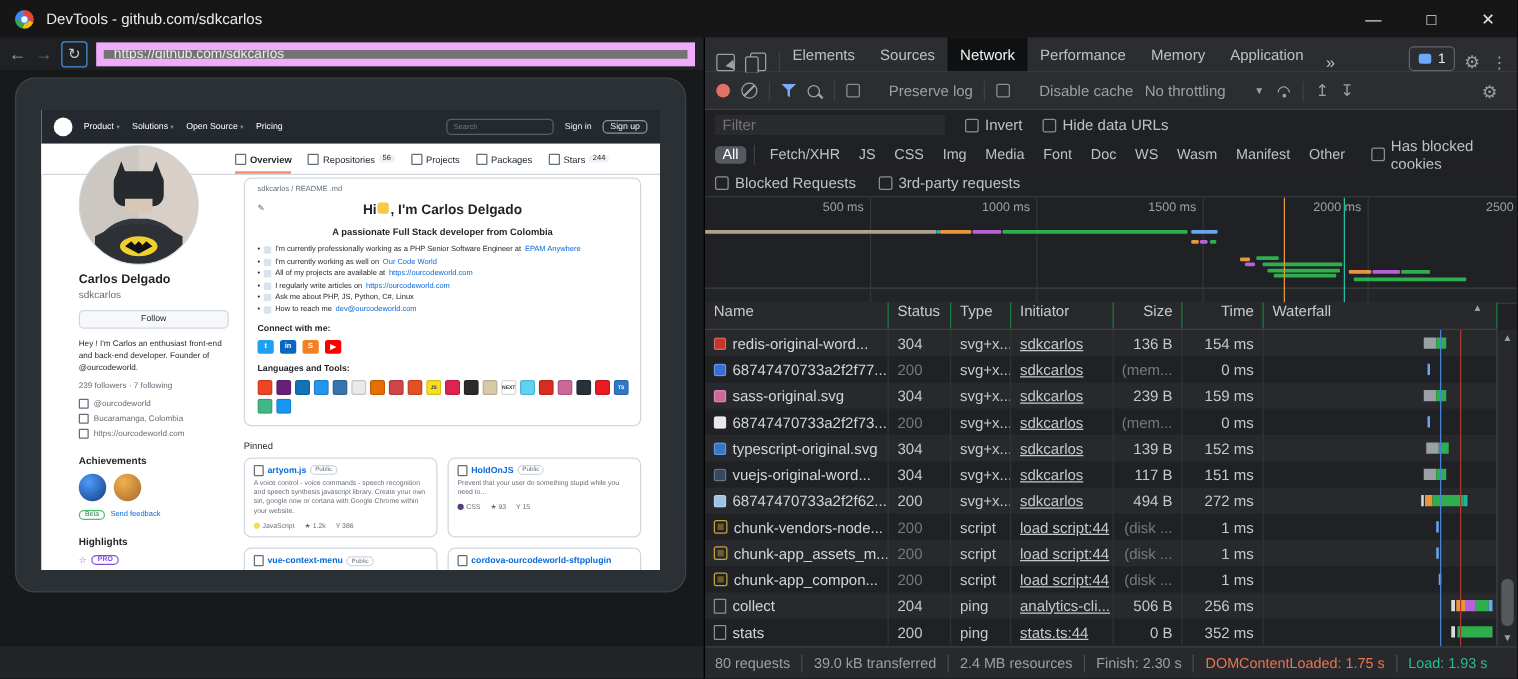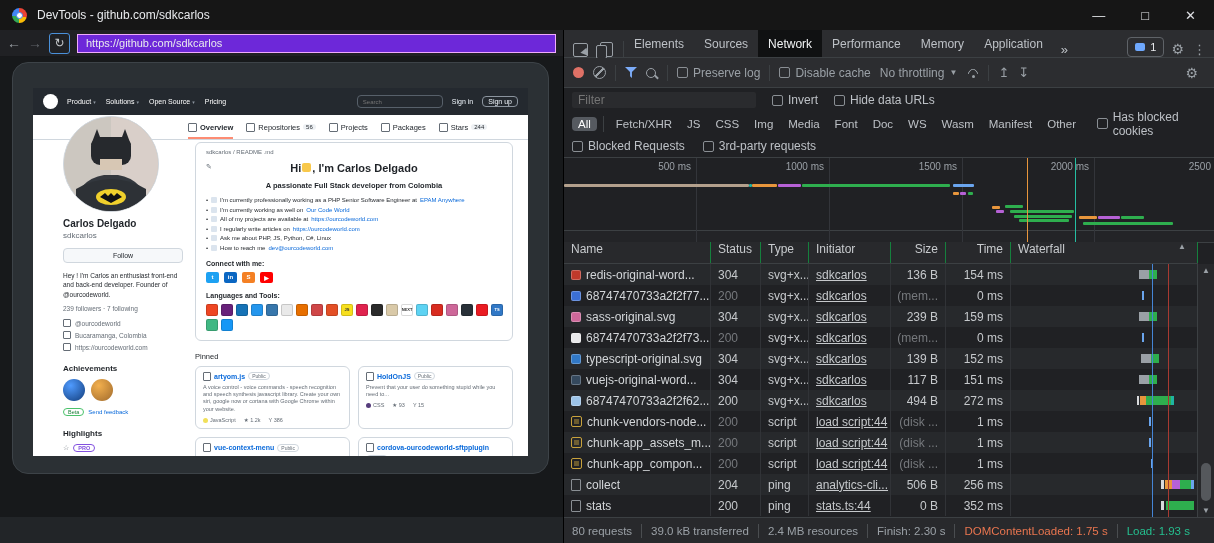--- a/index.html
+++ b/index.html
@@ -13,21 +13,21 @@
   .chrome-icon::after{content:"";position:absolute;inset:4px;border-radius:50%;background:#fff;border:1px solid #4285f4;box-sizing:border-box;}
   .win-controls{margin-left:auto;display:flex;gap:36px;font-size:13px;color:#dfe1e5;padding-right:6px;}
   .win-controls span{cursor:default;}
   
   .navbar{position:absolute;left:0;top:30px;width:563px;height:27px;background:#202124;display:flex;
           align-items:center;gap:7px;padding:0 7px;box-sizing:border-box;border-bottom:1px solid #17181a;}
   .nav-arrow{color:#9aa0a6;font-size:14px;line-height:1;}
   .nav-arrow.fwd{color:#5f6368;}
   .reload-btn{width:19px;height:19px;border:1px solid #4a90d9;border-radius:3px;color:#c6c9cc;font-size:12px;
               display:flex;align-items:center;justify-content:center;flex:none;}
-  .url-box{flex:1;height:19px;background:#6d28d9;border:1px solid #f0abfc;color:#e8eaed;font-size:11px;
+  .url-box{flex:1;height:19px;background:#737373;border:6px solid #f0abfc;color:#e8eaed;font-size:11px;
            padding:0 8px;box-sizing:border-box;outline:none;font-family:"Liberation Sans",sans-serif;}
   
   .viewport{position:absolute;left:0;top:57px;width:563px;height:486px;background:#17191b;}
   .viewport-strip{position:absolute;left:0;bottom:0;width:100%;height:26px;background:#222528;}
   .tablet{position:absolute;left:12px;top:5px;width:537px;height:412px;background:#2b3034;
           border:1px solid #3d4348;border-radius:16px;box-sizing:border-box;}
   .screen{position:absolute;left:20px;top:25px;width:495px;height:368px;background:#fff;overflow:hidden;}
   
   .gh-header{position:absolute;left:0;top:0;width:100%;height:27px;background:#24292f;display:flex;
              align-items:center;gap:9px;padding:0 10px;box-sizing:border-box;}
@@ -116,21 +116,21 @@
   .dt-toolbar{position:absolute;left:0;top:28px;width:100%;height:30px;background:#2c2d30;border-bottom:1px solid #3c4043;
               display:flex;align-items:center;gap:9px;padding:0 9px;box-sizing:border-box;font-size:12px;color:#9aa0a6;}
   .icon-record{width:11px;height:11px;border-radius:50%;background:#df7166;flex:none;}
   .icon-block{width:11px;height:11px;border:1.5px solid #9aa0a6;border-radius:50%;flex:none;
               background:linear-gradient(135deg,transparent 44%,#9aa0a6 44% 56%,transparent 56%);}
   .vsep{width:1px;height:16px;background:#3c4043;flex:none;}
   .icon-funnel{width:12px;height:11px;background:#7cacf8;clip-path:polygon(0 0,100% 0,58% 45%,58% 100%,42% 85%,42% 45%);flex:none;}
   .icon-search{width:8px;height:8px;border:1.5px solid #9aa0a6;border-radius:50%;position:relative;flex:none;margin-right:2px;}
   .icon-search::after{content:"";position:absolute;width:5px;height:1.5px;background:#9aa0a6;transform:rotate(45deg);right:-4px;bottom:-1px;}
   .cb{width:11px;height:11px;border:1px solid #8a8f94;border-radius:2px;background:transparent;flex:none;box-sizing:border-box;}
-  .ctrl{display:flex;align-items:center;gap:5px;}
+  .ctrl{display:flex;align-items:center;gap:23px;}
   .caret{font-size:8px;color:#9aa0a6;}
   .icon-wifi{width:13px;height:10px;position:relative;flex:none;}
   .icon-wifi::before{content:"";position:absolute;left:2px;top:1px;width:8px;height:8px;border:1.5px solid #9aa0a6;border-radius:50%;
                      border-bottom-color:transparent;border-left-color:transparent;transform:rotate(-45deg);}
   .icon-wifi::after{content:"";position:absolute;left:5.5px;bottom:0;width:3px;height:3px;border-radius:50%;background:#9aa0a6;}
   .arr{font-size:13px;color:#9aa0a6;}
   .dt-row{position:absolute;left:0;width:100%;display:flex;align-items:center;box-sizing:border-box;}
   .dt-filterrow{top:58px;height:24px;gap:16px;padding:0 8px;background:#202124;}
   .filter-input{width:172px;height:16px;background:#2a2b2e;border:none;border-radius:2px;color:#e8eaed;font-size:12px;
                 padding:0 6px;outline:none;font-family:"Liberation Sans",sans-serif;}

